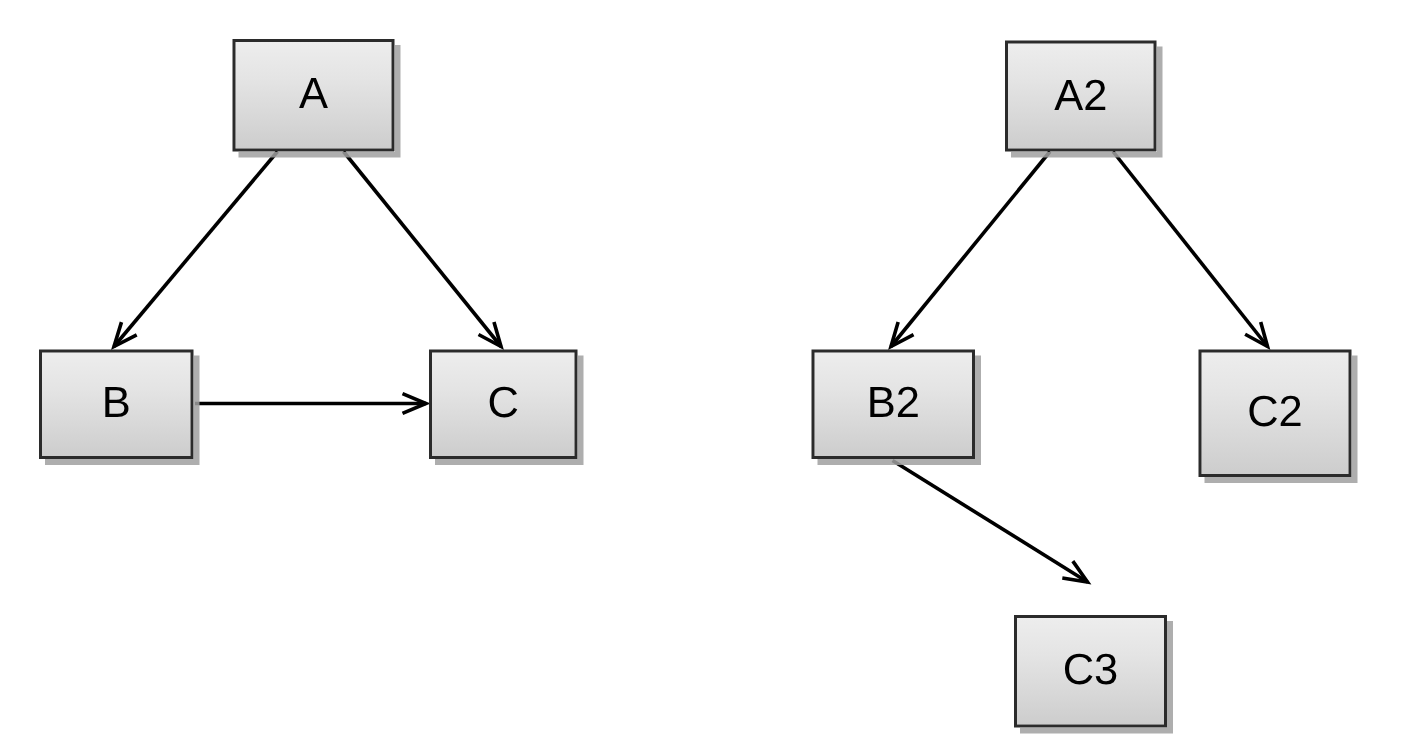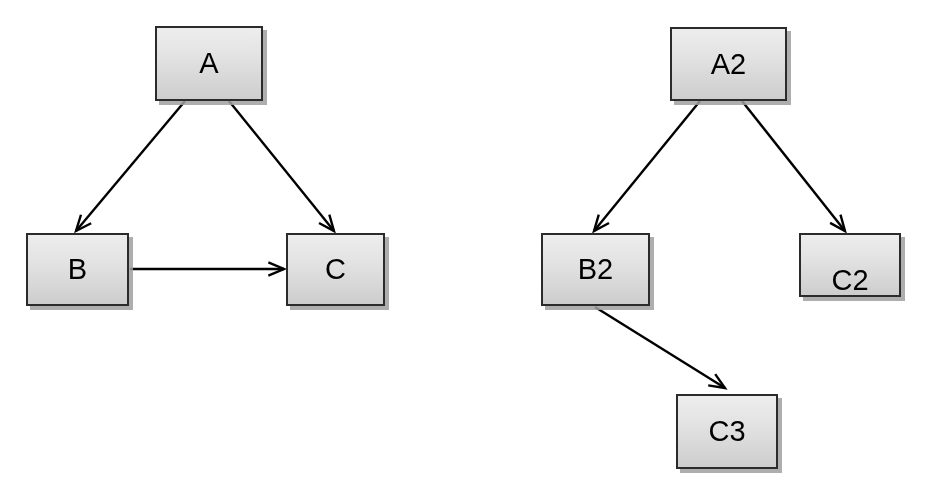--- a/index.html
+++ b/index.html
@@ -80,27 +80,27 @@
   <div id="node-layer">
       <div class="node" style="left: 155px; top: 26px; width: 108px; height: 75px;">
         <span class="node-label">A</span>
       </div>
       <div class="node" style="left: 26px; top: 233px; width: 103px; height: 73px;">
         <span class="node-label">B</span>
       </div>
       <div class="node" style="left: 286px; top: 233px; width: 99px; height: 73px;">
         <span class="node-label">C</span>
       </div>
-      <div class="node" style="left: 670px; top: 27px; width: 117px; height: 74px;">
+      <div class="node" style="left: 670px; top: 27px; width: 101px; height: 74px;">
         <span class="node-label">A2</span>
       </div>
       <div class="node" style="left: 541px; top: 233px; width: 109px; height: 73px;">
         <span class="node-label">B2</span>
       </div>
-      <div class="node" style="left: 799px; top: 233px; width: 102px; height: 64px; align-items: flex-end;">
+      <div class="node" style="left: 799px; top: 233px; width: 102px; height: 85px;">
         <span class="node-label">C2</span>
       </div>
-      <div class="node" style="left: 676px; top: 394px; width: 102px; height: 75px;">
+      <div class="node" style="left: 676px; top: 410px; width: 102px; height: 75px;">
         <span class="node-label">C3</span>
       </div>
     </div>
 
 </div>
 
 </body></html>

